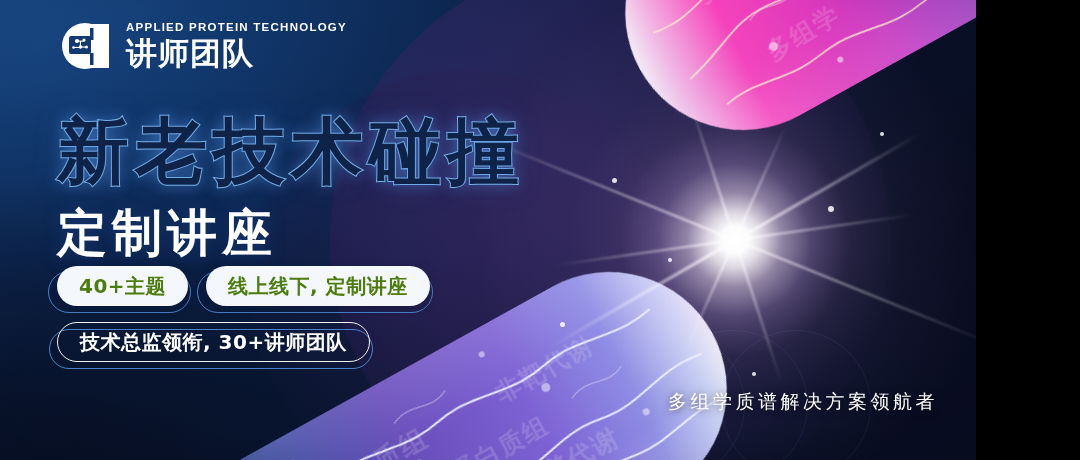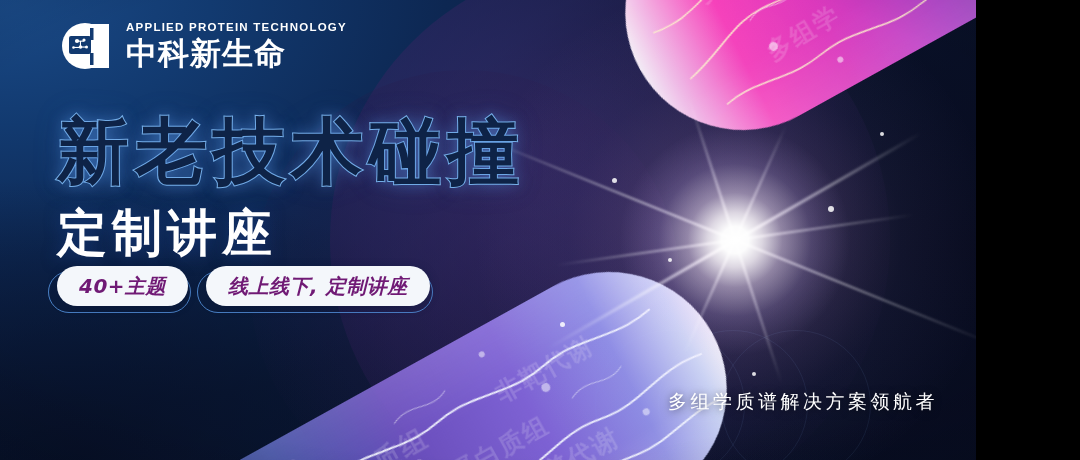--- a/index.html
+++ b/index.html
@@ -225,23 +225,22 @@
   .pill::before{
     content:"";
     position:absolute;
     left:-9px;top:5px;right:-3px;bottom:-7px;
     border-radius:24px;
     border:1.6px solid rgba(86,148,225,.85);
     z-index:-1;
   }
   .pill-light{
     background:#f4f7fb;
-    color:#701a75;
+    color:#4d7c0f;
     box-shadow:0 2px 10px rgba(10,24,60,.45);
-    font-style:italic;
   }
   .pill-ghost{
     background:transparent;
     color:#ffffff;
     border:1.8px solid rgba(255,255,255,.95);
   }
   .pill-ghost::before{
     border-color:rgba(86,148,225,.85);
     left:-9px;top:6px;right:-4px;bottom:-8px;
   }
@@ -385,30 +384,33 @@
           <circle cx="16.5" cy="27.5" r="1.3"></circle>
           <rect x="19.2" y="20.6" width="8" height="1.1"></rect>
           <rect x="22.9" y="21" width="1.1" height="6.5"></rect>
           <rect x="23.5" y="26.5" width="6.2" height="1.1"></rect>
           <rect x="16.6" y="26.9" width="7" height="1.1"></rect>
         </g>
       </svg>
     </div>
     <div class="logo-text">
       <div class="logo-en">APPLIED PROTEIN TECHNOLOGY</div>
-      <div class="logo-cn">中科新生命</div>
+      <div class="logo-cn">讲师团队</div>
     </div>
   </div>
 
   <div class="headline">
     <div class="h-line1">新老技术碰撞</div>
     <div class="h-line2">定制讲座</div>
   </div>
 
   <div class="pill-row row1">
     <div class="pill pill-light">40+主题</div>
     <div class="pill pill-light">线上线下, 定制讲座</div>
   </div>
+  <div class="pill-row row2">
+    <div class="pill pill-ghost">技术总监领衔, 30+讲师团队</div>
+  </div>
 
   <div class="tagline">多组学质谱解决方案领航者</div>
 
   <div class="vignette"></div>
 </div>
 
 </body></html>

